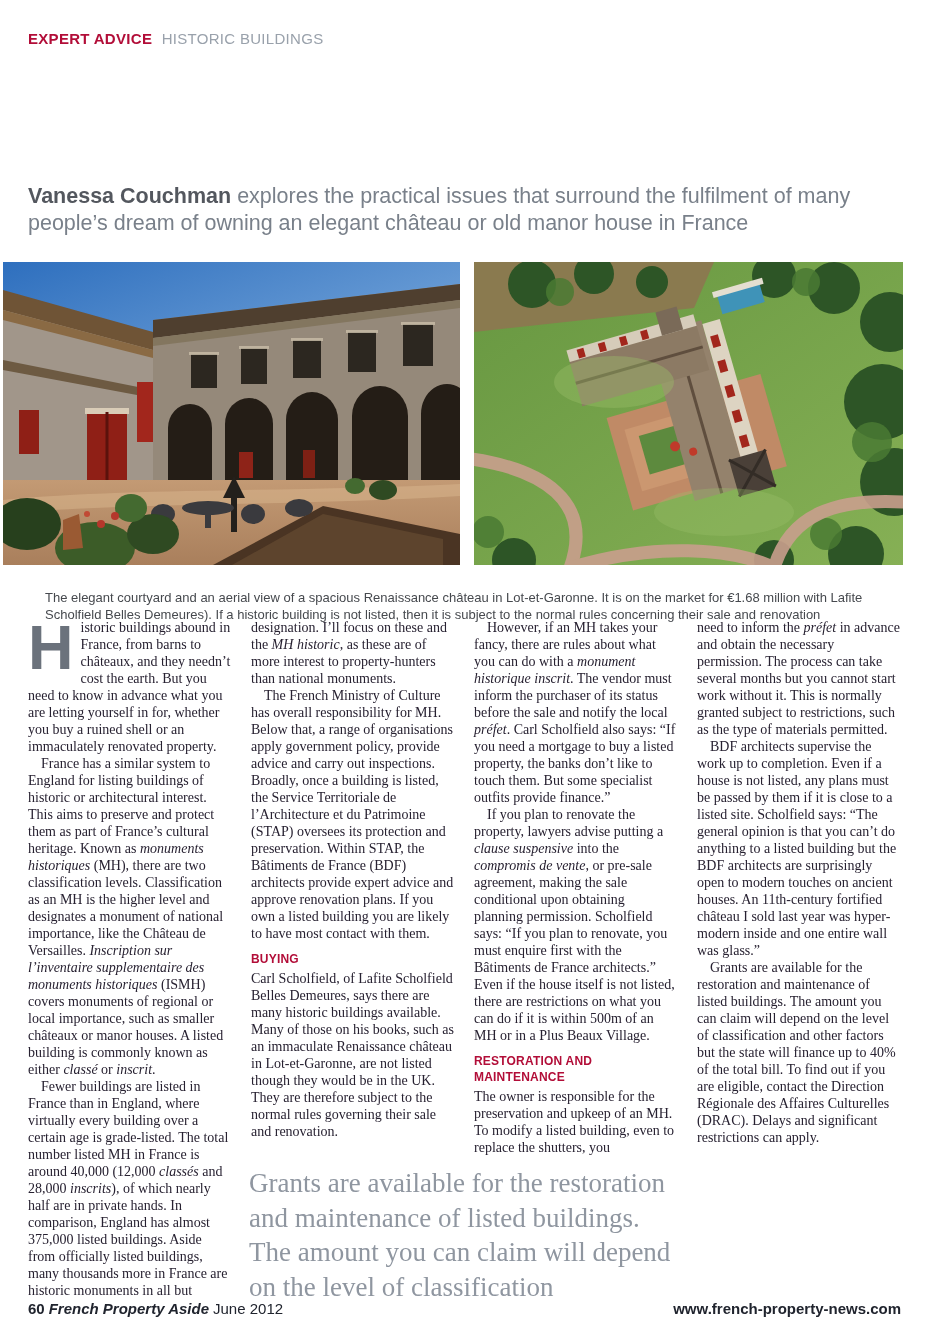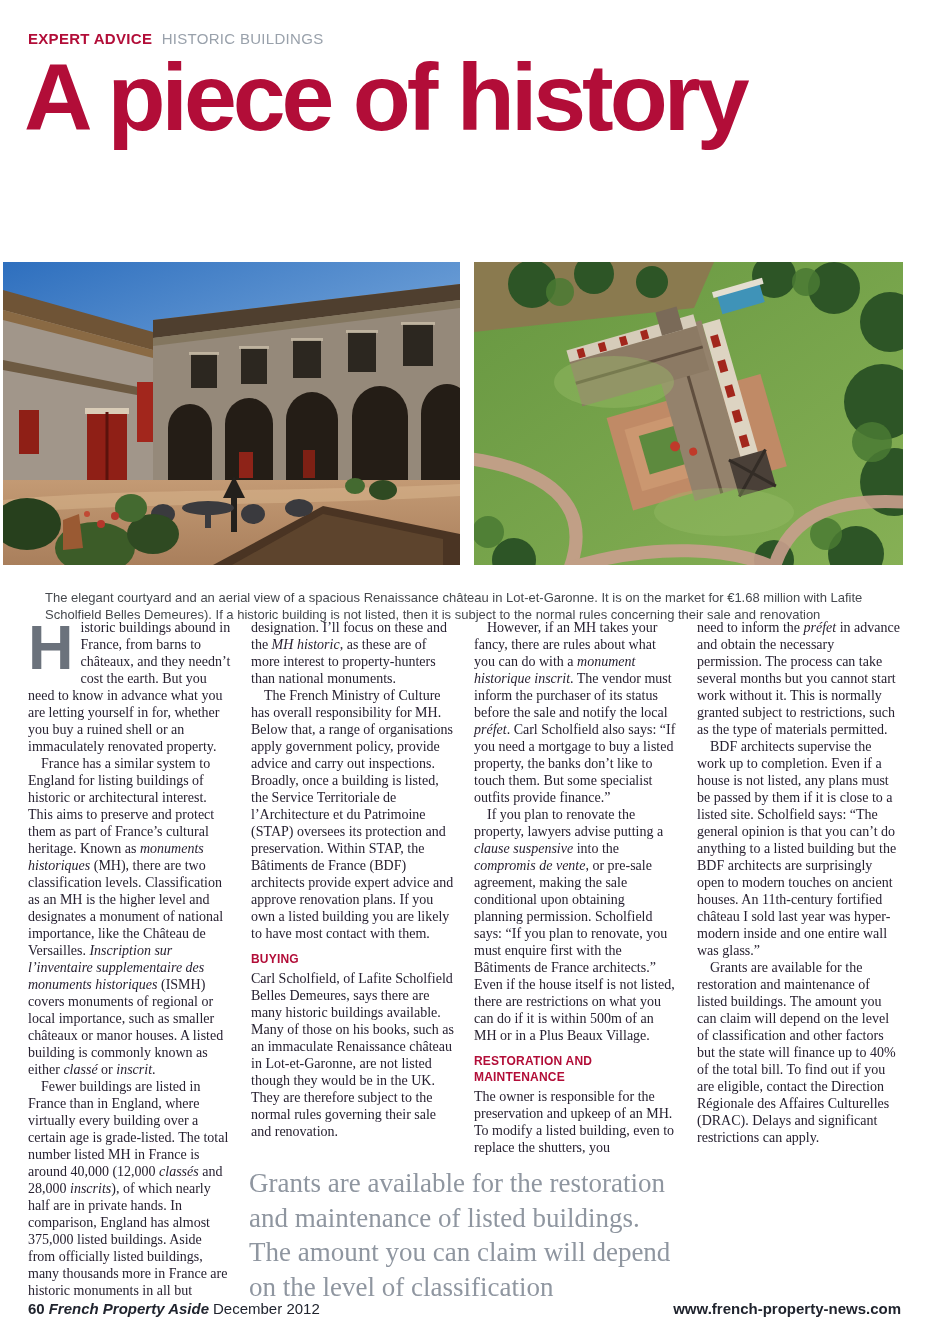--- a/index.html
+++ b/index.html
@@ -69,22 +69,23 @@
 </head>
 <body>
 
 <div class="page">
 
   <div class="kicker">
     <span class="k-label">EXPERT ADVICE</span>
     <span class="k-topic">HISTORIC BUILDINGS</span>
   </div>
 
-  <h1 class="headline">A piece of history</h1>
-
+
+  <p class="standfirst"><span class="sf-author">Vanessa Couchman</span>
+    <span>explores the practical issues that surround the fulfilment of many people’s dream of owning an elegant château or old manor house in France</span></p>
 
   <figure class="photo photo-left" style="margin:0;" title="The elegant courtyard of a Renaissance château">
     <svg viewBox="0 0 457 303" preserveAspectRatio="none">
       <defs>
         <linearGradient id="sky" x1="0" y1="0" x2="1" y2="1">
           <stop offset="0" stop-color="#2e6fbe"></stop>
             <stop offset="1" stop-color="#8fb9e4"></stop>
         </linearGradient>
         <linearGradient id="pav" x1="0" y1="0" x2="0" y2="1">
           <stop offset="0" stop-color="#c39a74"></stop>
@@ -275,18 +276,18 @@
       </div>
     </div>
 
   <p class="pullquote">Grants are available for the restoration
 and maintenance of listed buildings.
 The amount you can claim will depend
 on the level of classification</p>
 
   <div class="footer">
     <div>
-      <span class="f-page">60</span><span class="f-mag">French Property Aside</span><span class="f-issue">December 2012</span>
+      <span class="f-page">60</span><span class="f-mag">French Property Aside</span><span class="f-issue">June 2012</span>
     </div>
     <div class="f-site">www.french-property-news.com</div>
   </div>
 
 </div>
 
 </body></html>

